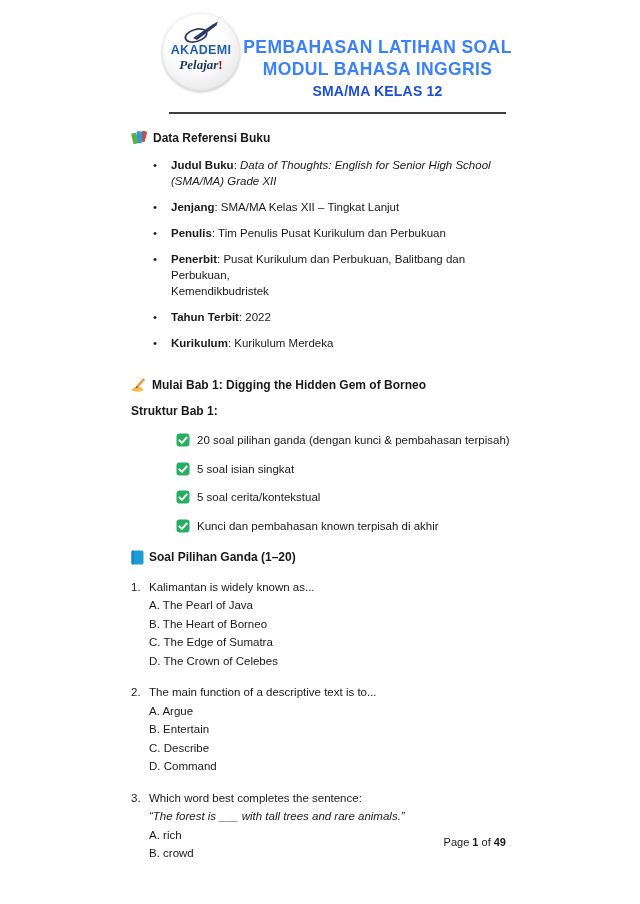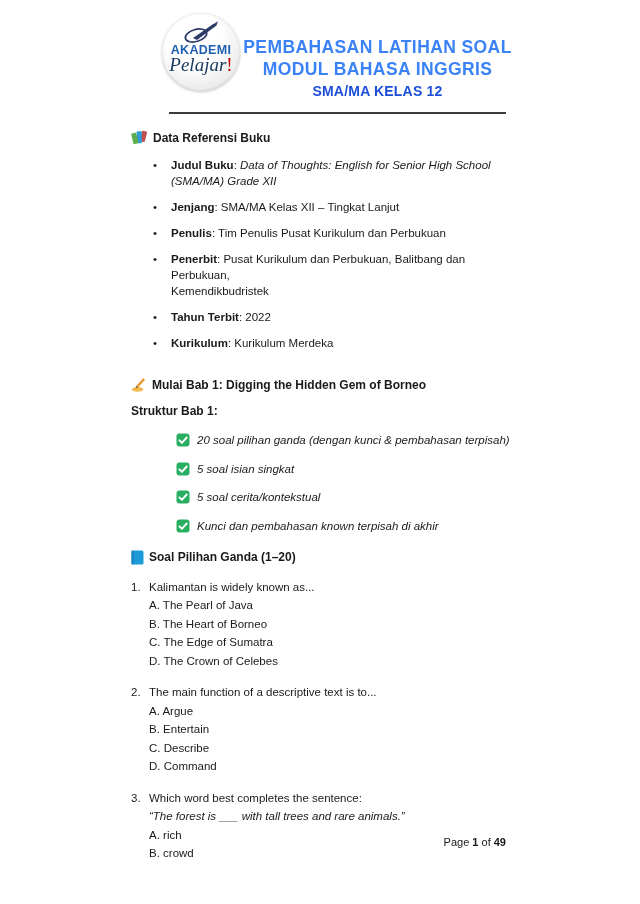--- a/index.html
+++ b/index.html
@@ -13,22 +13,22 @@
   
   .logo {
     position:absolute; left:106px; top:13px; width:78px; height:78px;
     border-radius:50%;
     background:radial-gradient(circle at 42% 35%, #ffffff 40%, #ececec 72%, #cccccc 100%);
     box-shadow:0 1px 3px rgba(0,0,0,.25), inset 0 0 2px rgba(0,0,0,.15);
     display:flex; flex-direction:column; align-items:center; justify-content:flex-start;
   }
   .logo-pen { margin-top:7px; width:42px; height:24px; }
   .brand1 { font-size:12.5px; font-weight:bold; color:#1F5FAF; letter-spacing:.3px; line-height:13px; }
-  .brand2 { font-family:"Liberation Serif", serif; font-style:italic; font-weight:normal;
-            font-size:19px; color:#17375E; line-height:15px; }
+  .brand2 { font-family:"Liberation Serif", serif; font-style:italic; font-weight:bold;
+            font-size:13px; color:#17375E; line-height:15px; }
   .exclaim { color:#C00000; font-style:normal; }
 
   .title-wrap { position:absolute; left:185px; right:70px; top:36px; text-align:center; }
   .title-line { font-size:17.5px; font-weight:bold; color:#3b82f6; letter-spacing:.4px; line-height:22px; }
   .subtitle  { font-size:14px; font-weight:bold; color:#1d4ed8; margin-top:3px; letter-spacing:.2px; }
 
   .rule { position:absolute; top:112px; left:113px; right:78px; border-top:2px solid #3d3d3d; }
 
   
   .content { position:absolute; top:126px; left:75px; right:68px; }
@@ -39,21 +39,21 @@
   .ref-list { list-style:none; margin:12px 0 0 22px; }
   .ref-item { display:flex; margin-bottom:10px; line-height:16px; }
   .bullet { width:18px; flex:0 0 18px; }
   .ref-text b { font-weight:bold; }
   .italic { font-style:italic; }
   .block { display:block; }
 
   .chapter-head { margin-top:26px; }
   .struct-head { font-weight:bold; font-size:12px; margin-top:12px; }
 
-  .check-list { list-style:none; margin:14px 0 16px 45px;font-style:italic; }
+  .check-list { list-style:none; margin:14px 0 16px 45px; }
   .check-item { display:flex; align-items:center; gap:7px; margin-bottom:12.5px; line-height:16px; }
   .check-box { display:inline-flex; flex:0 0 auto; }
 
   .mcq-head { margin-top:15px; }
 
   .question { margin-top:13px; line-height:18.5px; }
   .q-line { display:flex; }
   .q-num { width:18px; flex:0 0 18px; }
   .q-body { flex:1; }
   .q-options div { line-height:18.5px; }

